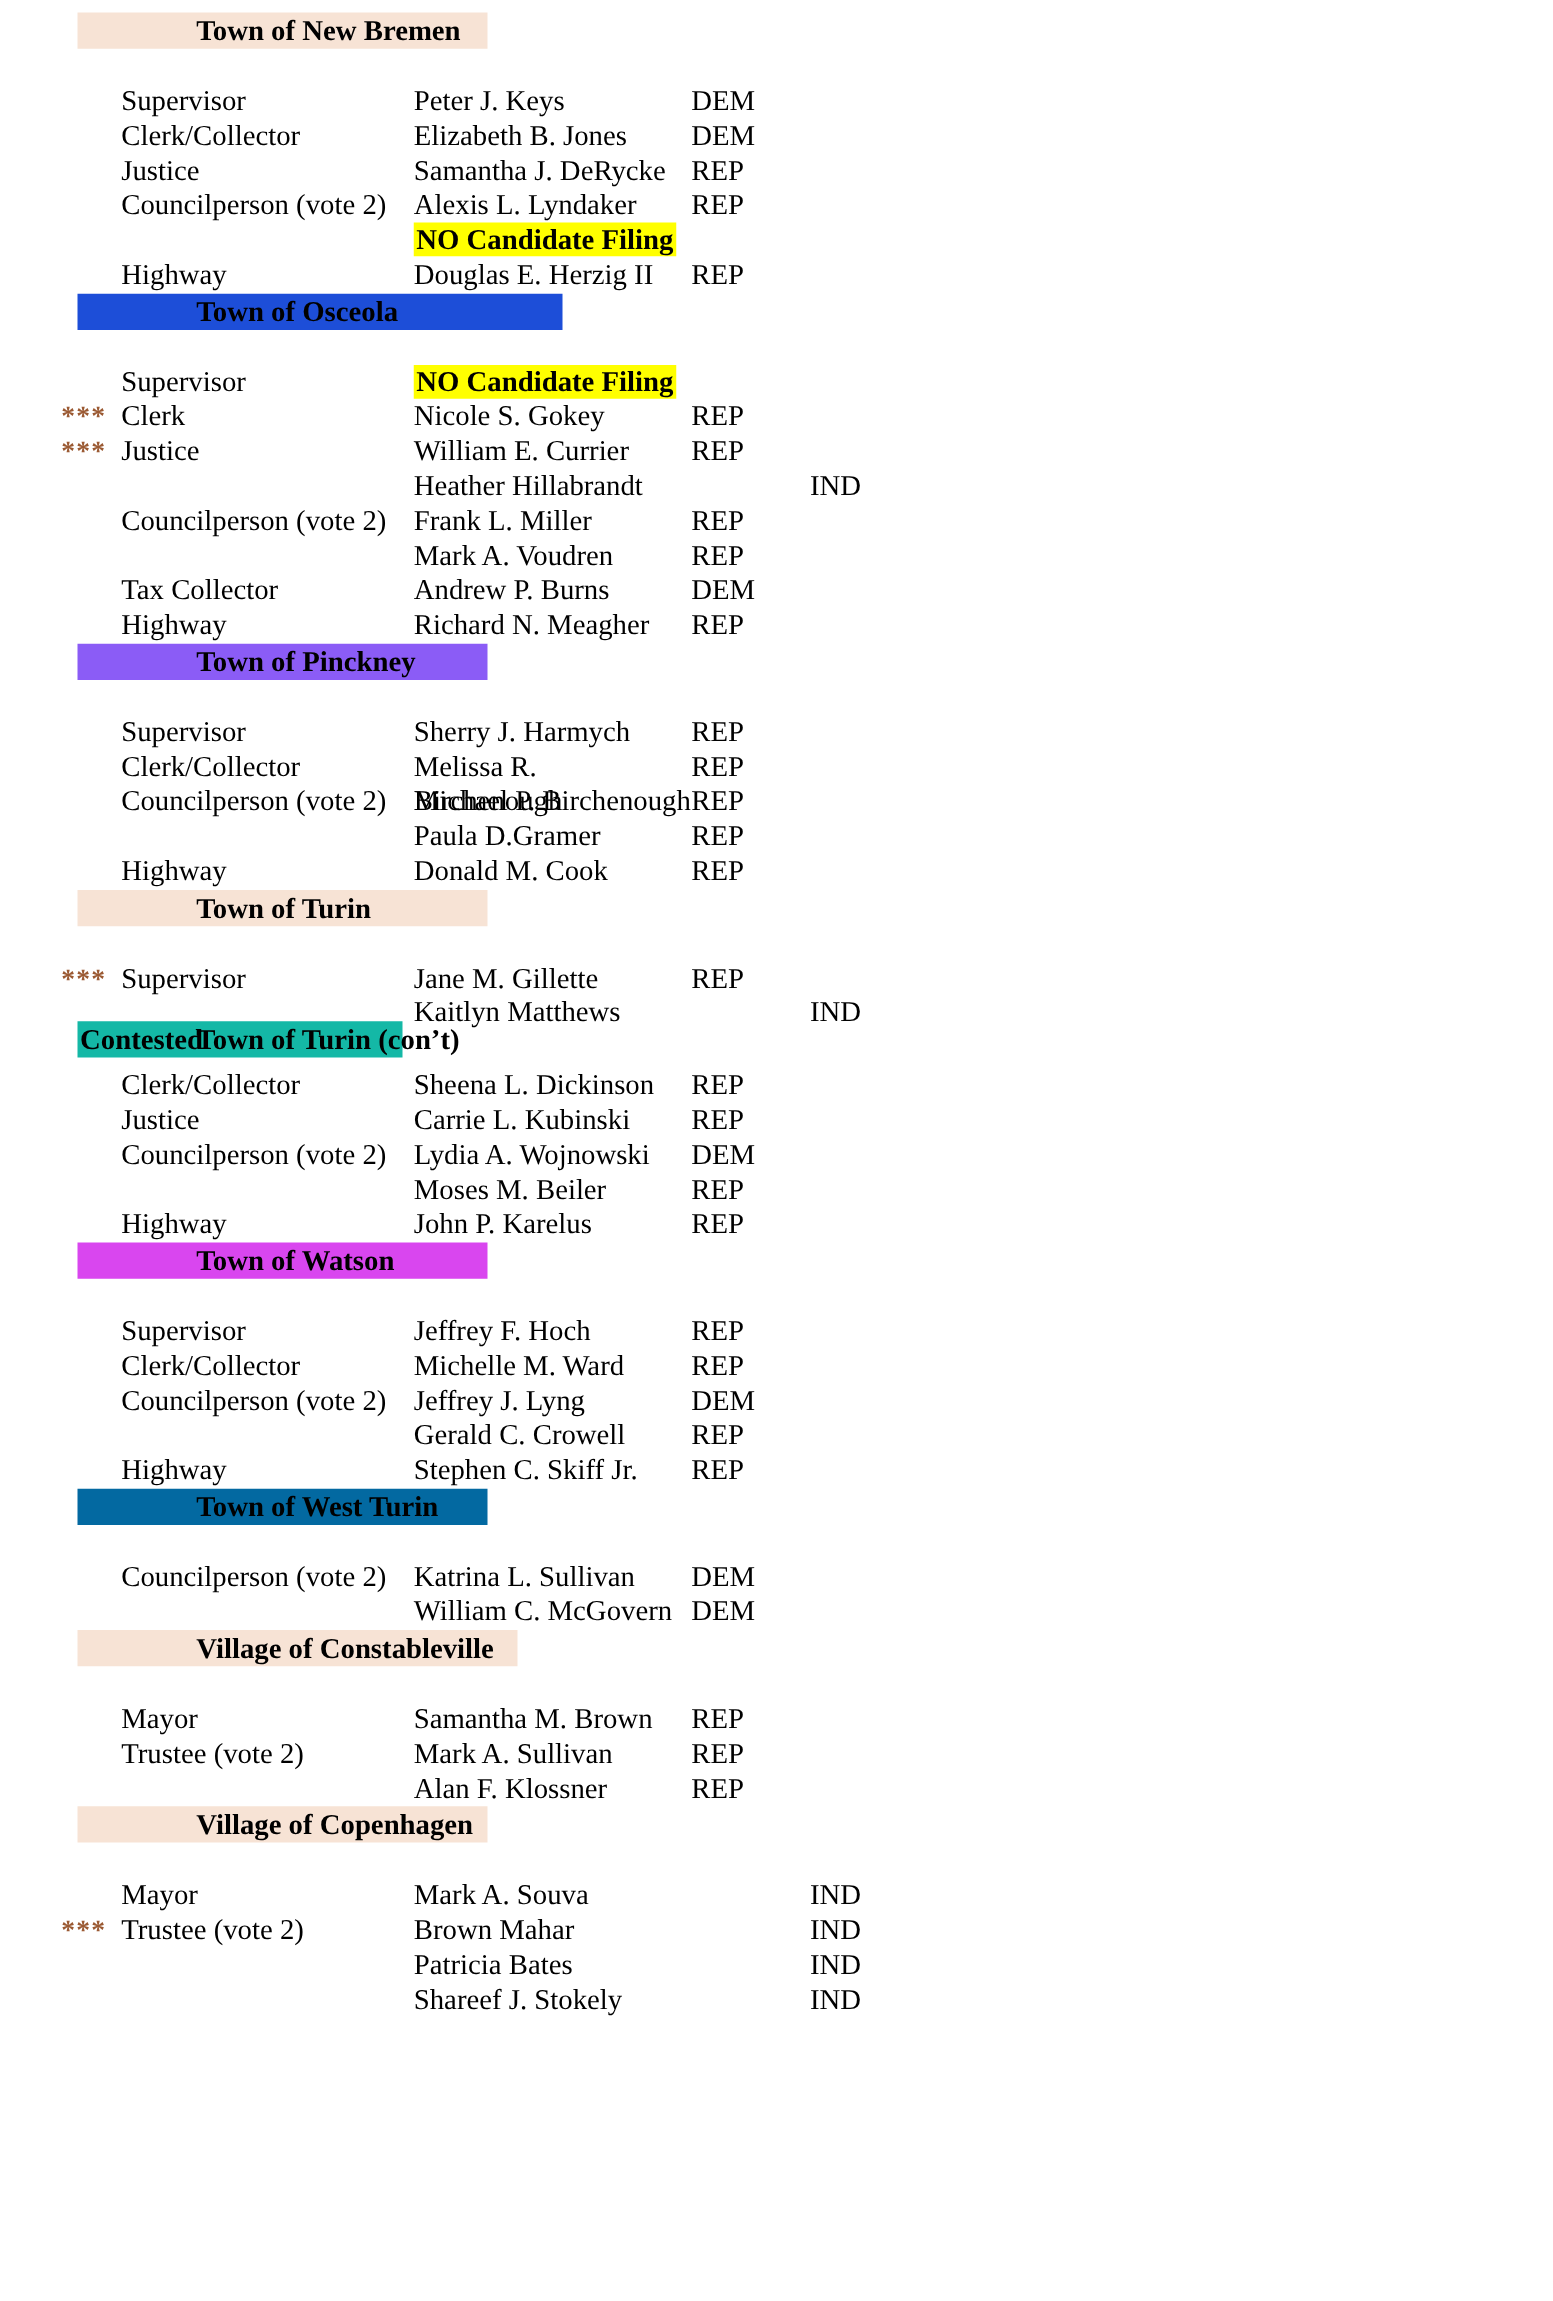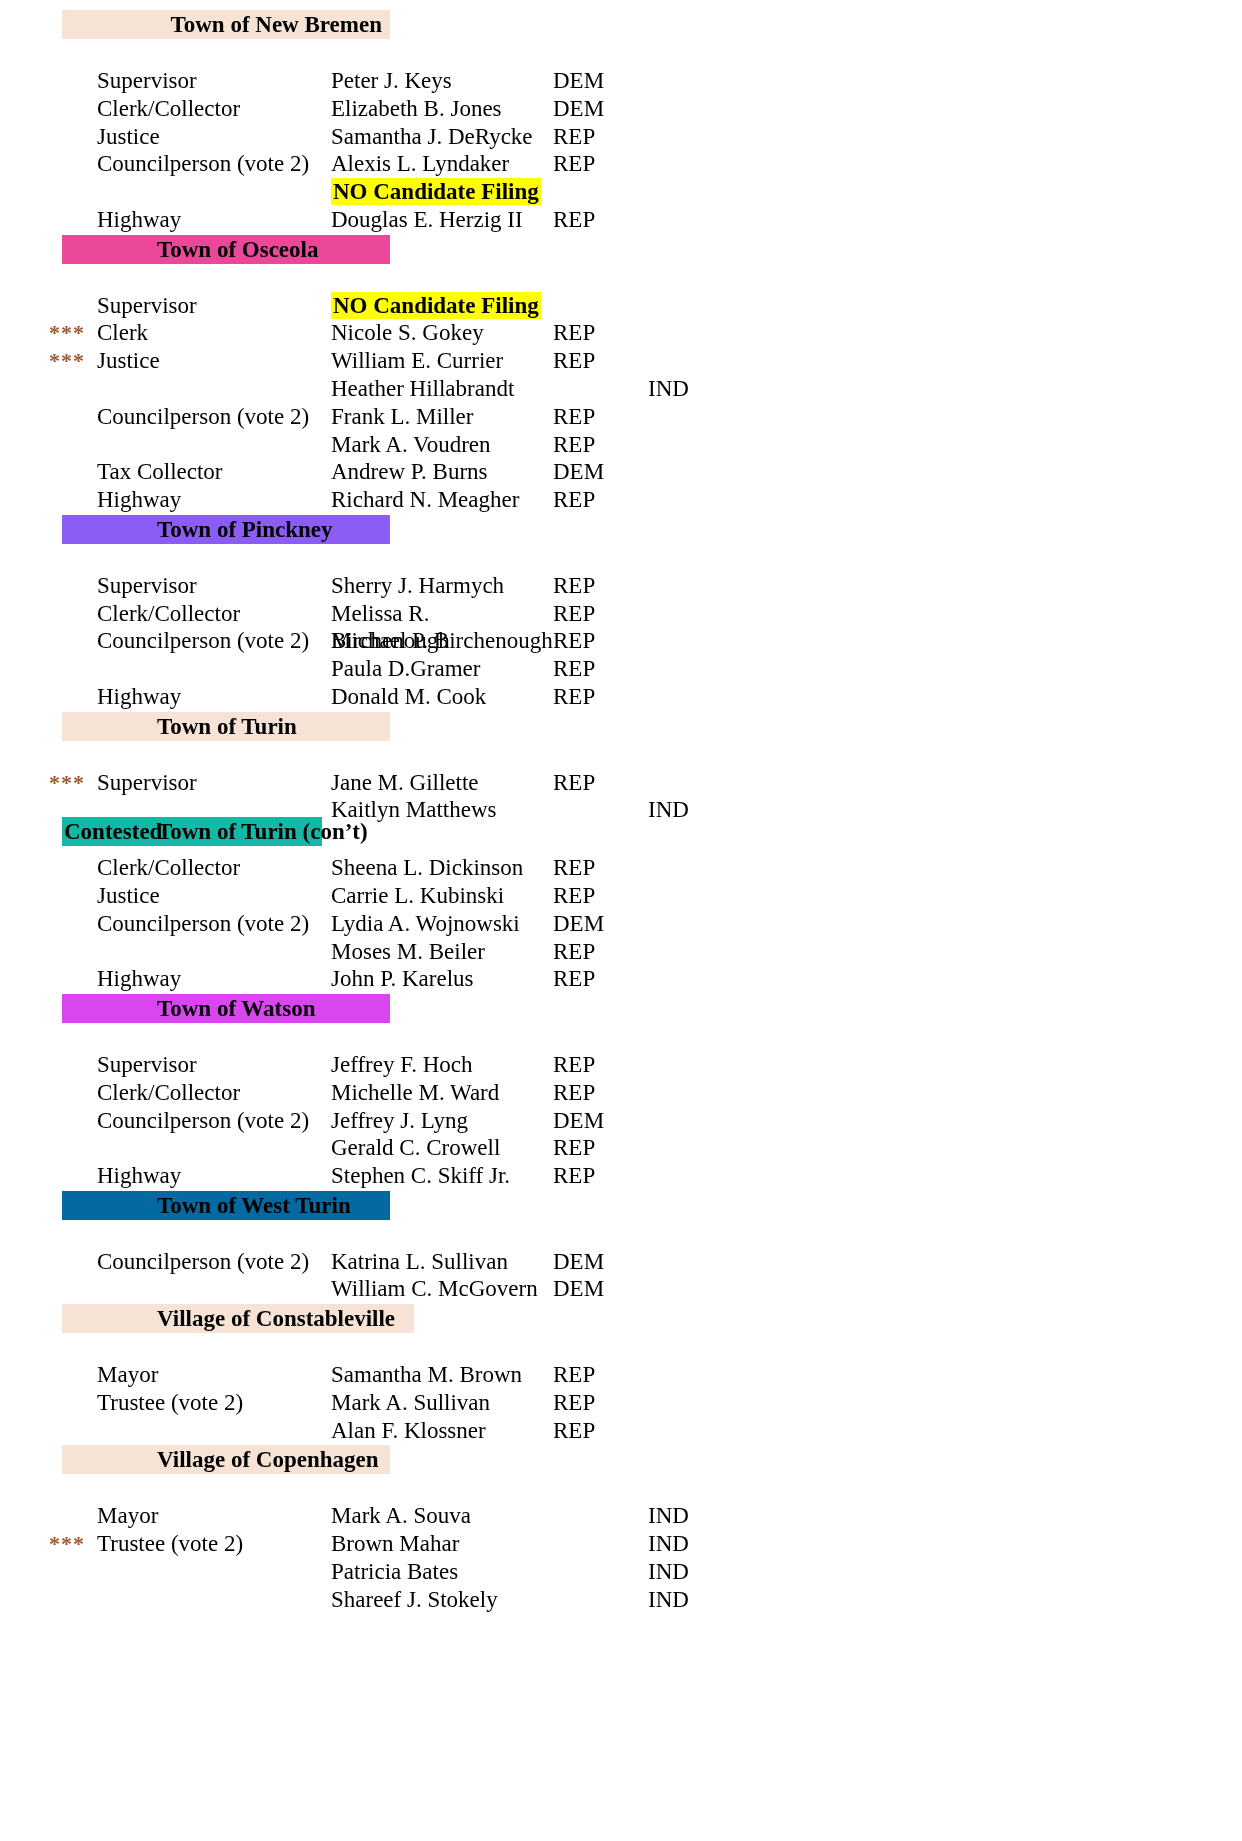--- a/index.html
+++ b/index.html
@@ -106,21 +106,21 @@
   }
   .topspace { height: 10px; }
 </style>
 </head>
 <body>
 
 <div id="sheet">
   <div class="topspace"></div>
   <div id="body-root">
       <div class="section-head">
-        <div class="band" style="background: rgb(247, 227, 213); width: 328px; justify-content: flex-end;">
+        <div class="band" style="background: rgb(247, 227, 213); width: 328px;">
           <div class="pre"></div>
           <div class="ttl">Town of New Bremen</div>
         </div>
       </div>
       <div class="row">
         <div class="c-mark mark" style="color: rgb(155, 90, 51);"></div>
         <div class="c-office">Supervisor</div>
         <div class="c-name">Peter J. Keys</div>
         <div class="c-party">DEM</div>
       </div>
@@ -149,21 +149,21 @@
         <div class="c-party"></div>
       </div>
       <div class="row">
         <div class="c-mark mark" style="color: rgb(155, 90, 51);"></div>
         <div class="c-office">Highway</div>
         <div class="c-name">Douglas E. Herzig II</div>
         <div class="c-party">REP</div>
       </div>
       <div class="gap"></div>
       <div class="section-head">
-        <div class="band" style="background: #ec4899; width: 328px;">
+        <div class="band" style="background: #1d4ed8; width: 388px;">
           <div class="pre"></div>
           <div class="ttl">Town of Osceola</div>
         </div>
       </div>
       <div class="row">
         <div class="c-mark mark" style="color: rgb(155, 90, 51);"></div>
         <div class="c-office">Supervisor</div>
         <div class="c-name"><span class="hl" style="background: rgb(255, 255, 0);">NO Candidate Filing</span></div>
         <div class="c-party"></div>
       </div>

